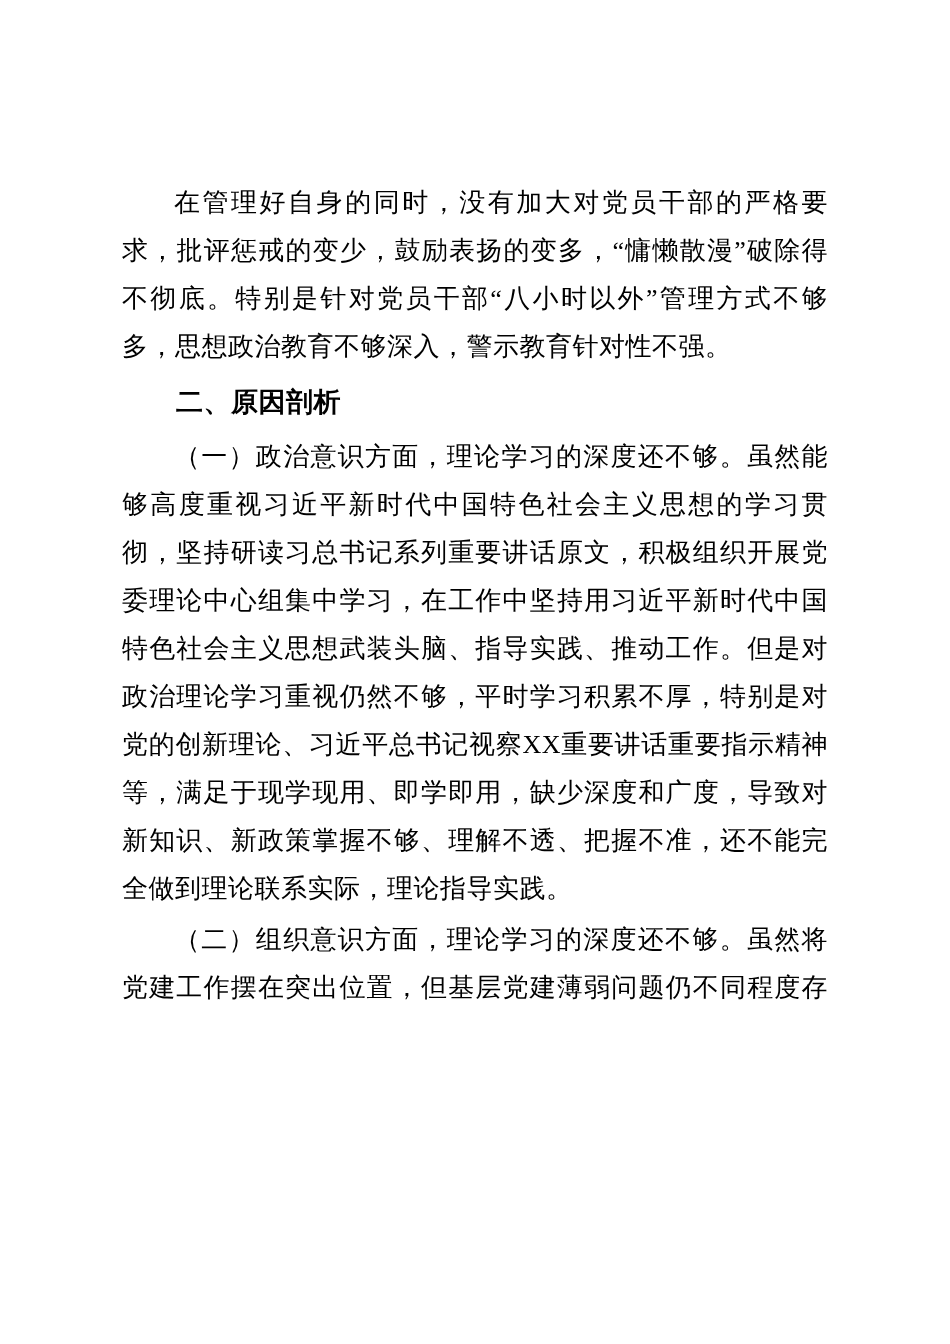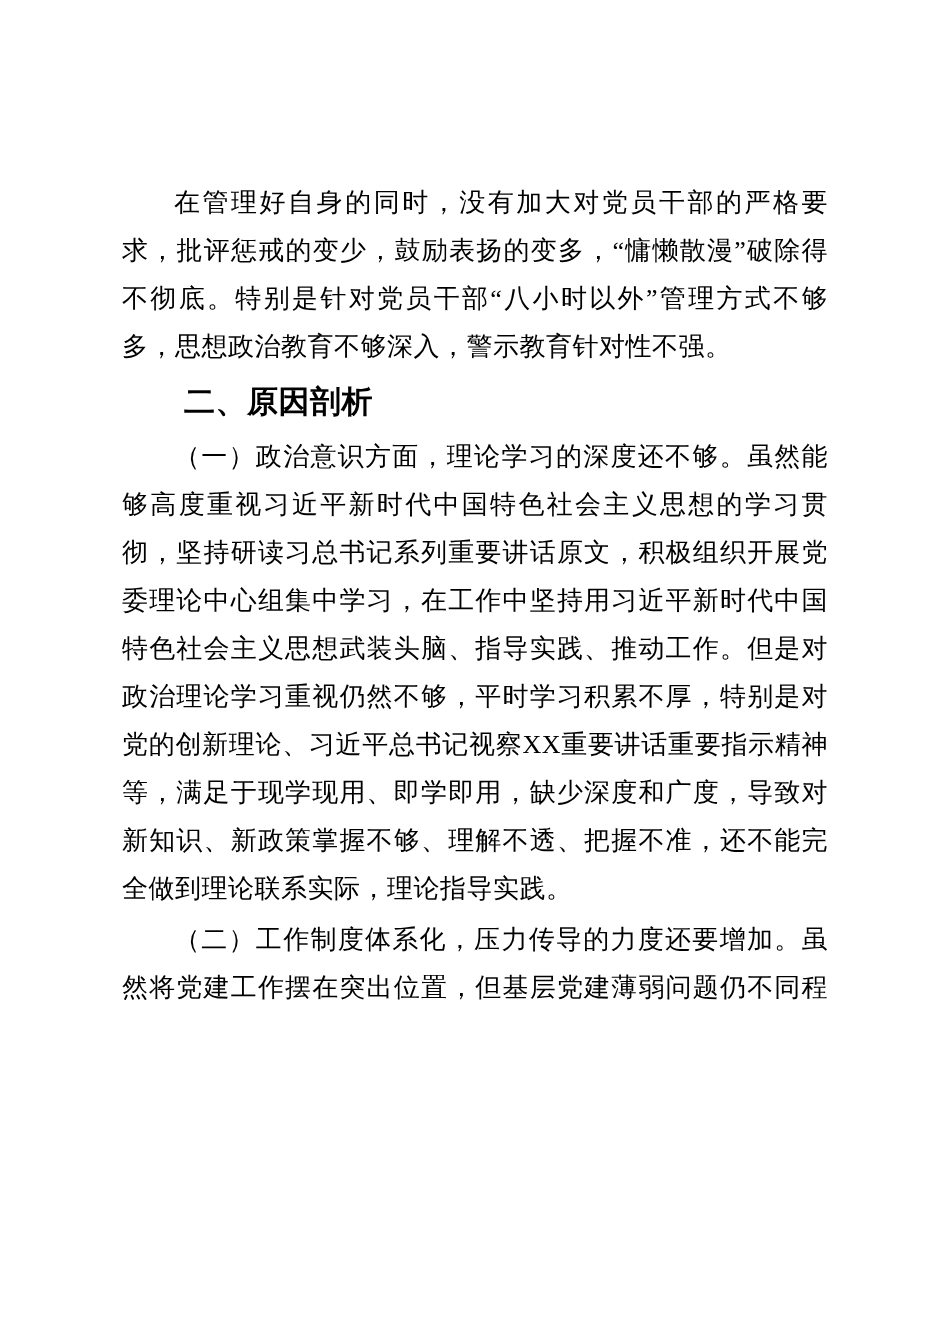--- a/index.html
+++ b/index.html
@@ -30,37 +30,37 @@
   p.para {
     margin: 0;
     text-indent: 2em;
   }
   p.para + p.para {
     margin-top: 3px;
   }
   h2.heading {
     margin: 7px 0 7px 0;
     text-indent: 2em;
-    font-size: 31px;
+    font-size: 27px;
     line-height: 48px;
     font-weight: 700;
     font-family: "Liberation Sans", "DejaVu Sans", sans-serif;
   }
   .lead {
     font-weight: 400;
   }
 </style>
 </head>
 <body>
 
 <div class="page">
   <div class="content">
 
     <p class="para">在管理好自身的同时，没有加大对党员干部的严格要求，批评惩戒的变少，鼓励表扬的变多，“慵懒散漫”破除得不彻底。特别是针对党员干部“八小时以外”管理方式不够多，思想政治教育不够深入，警示教育针对性不强。</p>
 
     <h2 class="heading">二、原因剖析</h2>
 
     <p class="para"><span class="lead">（一）政治意识方面，理论学习的深度还不够。</span><span>虽然能够高度重视习近平新时代中国特色社会主义思想的学习贯彻，坚持研读习总书记系列重要讲话原文，积极组织开展党委理论中心组集中学习，在工作中坚持用习近平新时代中国特色社会主义思想武装头脑、指导实践、推动工作。但是对政治理论学习重视仍然不够，平时学习积累不厚，特别是对党的创新理论、习近平总书记视察XX重要讲话重要指示精神等，满足于现学现用、即学即用，缺少深度和广度，导致对新知识、新政策掌握不够、理解不透、把握不准，还不能完全做到理论联系实际，理论指导实践。</span></p>
 
-    <p class="para"><span class="lead">（二）工作制度体系化，压力传导的力度还要增加。</span><span>虽然将党建工作摆在突出位置，但基层党建薄弱问题仍不同程度存在，基层党支部“三会一课”仍然存在形式主义，在支部标准化建设、组织生活正常化、管理服务精细化、工作制度体系化、阵地建设规范化“五化”建设上还有一定差距。在工作落</span></p>
+    <p class="para"><span class="lead">（二）组织意识方面，理论学习的深度还不够。</span><span>虽然将党建工作摆在突出位置，但基层党建薄弱问题仍不同程度存在，基层党支部“三会一课”仍然存在形式主义，在支部标准化建设、组织生活正常化、管理服务精细化、工作制度体系化、阵地建设规范化“五化”建设上还有一定差距。在工作落</span></p>
 
   </div>
 </div>
 
 </body></html>

